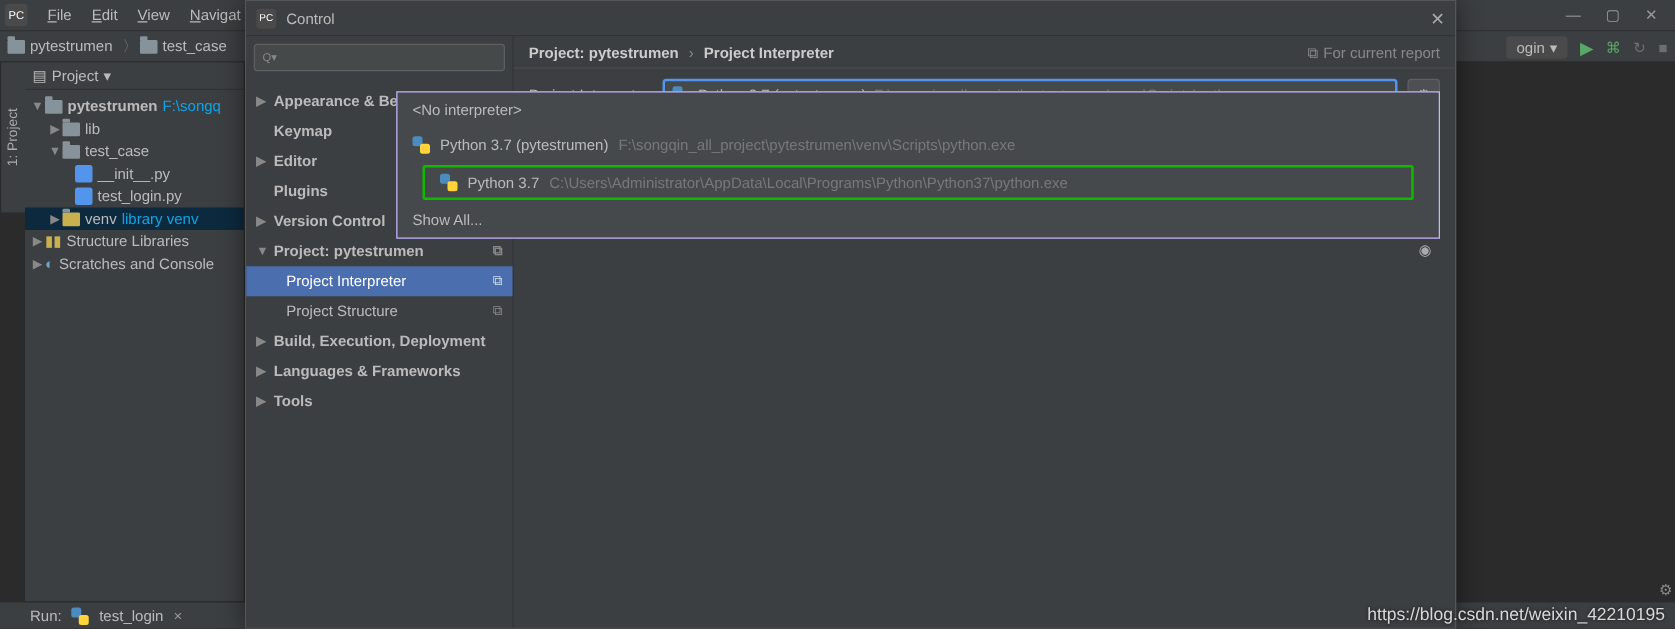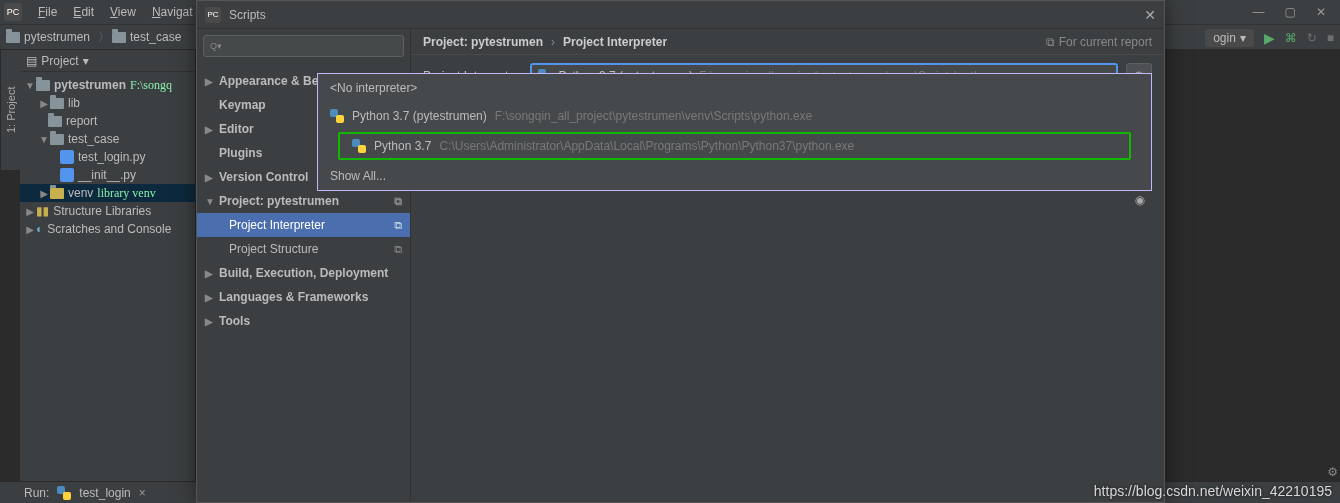--- a/index.html
+++ b/index.html
@@ -28,21 +28,21 @@
 
 .vtab { position:absolute; left:0; top:50px; width:20px; height:120px; writing-mode:vertical-rl; transform:rotate(180deg); background:#3c3f41; color:#aaa; display:flex; align-items:center; justify-content:center; font-size:11px; border-right:1px solid #2a2a2a; }
 
 
 .proj-panel { position:absolute; left:20px; top:50px; width:176px; bottom:22px; background:#3c3f41; border-right:1px solid #2a2a2a; }
 .proj-header { height:22px; display:flex; align-items:center; padding:0 6px; border-bottom:1px solid #323232; gap:4px; }
 .proj-tree { padding:4px 0; }
 .tree-row { display:flex; align-items:center; height:18px; padding-left:4px; white-space:nowrap; overflow:hidden; }
 .tree-row .arrow { width:12px; color:#888; font-size:10px; display:inline-block; text-align:center; }
 .tree-row.selected { background:#0d293e; }
-.tree-row .dim { color:#86efac; margin-left:4px;font-family:Liberation Serif, serif; }
+.tree-row .dim { color:#0ea5e9; margin-left:4px; }
 .py-icon { width:14px; height:14px; background:#5394ec; border-radius:2px; display:inline-block; margin-right:4px; }
 .folder-blue { width:14px; height:11px; background:#87939a; display:inline-block; margin-right:4px; border-radius:1px; position:relative; }
 .folder-blue::before { content:""; position:absolute; top:-3px; left:0; width:6px; height:3px; background:#87939a; border-radius:1px 1px 0 0;}
 .venv-icon { background:#c9b04e; }
 
 
 .runbar { position:absolute; left:0; bottom:0; height:22px; width:100%; background:#3c3f41; border-top:1px solid #2a2a2a; display:flex; align-items:center; padding-left:24px; gap:8px; }
 .runbar .close-x { color:#999; }
 
 
@@ -148,36 +148,32 @@
         <span class="arrow">▼</span>
         <span class="folder-blue"></span>
         <b>pytestrumen</b>
         <span class="dim">F:\songq</span>
       </div>
     <div class="tree-row" style="padding-left:18px">
         <span class="arrow">▶</span>
         <span class="folder-blue"></span>
         <span>lib</span>
       </div>
-    <div class="tree-row" style="padding-left:28px">
-        <span class="folder-blue"></span>
-        <span>report</span>
-      </div>
     <div class="tree-row" style="padding-left:18px">
         <span class="arrow">▼</span>
         <span class="folder-blue"></span>
         <span>test_case</span>
       </div>
     <div class="tree-row" style="padding-left:40px">
         <span class="py-icon"></span>
-        <span>test_login.py</span>
+        <span>__init__.py</span>
       </div>
     <div class="tree-row" style="padding-left:40px">
         <span class="py-icon"></span>
-        <span>__init__.py</span>
+        <span>test_login.py</span>
       </div>
     <div class="tree-row selected" style="padding-left:18px">
         <span class="arrow">▶</span>
         <span class="folder-blue venv-icon"></span>
         <span>venv</span>
         <span class="dim">library venv</span>
       </div>
     <div class="tree-row" style="padding-left:4px">
         <span class="arrow">▶</span>
         <span style="color:#c9b04e;margin-right:4px">▮▮</span>
@@ -196,21 +192,21 @@
 <div class="runbar">
   <span>Run:</span>
   <span class="py-logo"></span>
   <span>test_login</span>
   <span class="close-x">×</span>
 </div>
 
 <div class="dialog">
   <div class="dlg-title">
     <div class="logo2">PC</div>
-    <span>Scripts</span>
+    <span>Control</span>
     <span class="x">✕</span>
   </div>
   <div class="dlg-body">
     <div class="dlg-left">
       <div class="search-box">
         <span style="font-size:9px">Q▾</span>
         <input style="background: transparent; border: none; outline: none; color: rgb(187, 187, 187); width: 100%;" placeholder="">
       </div>
       <div class="cat-list">
         <div class="cat-row bold">

